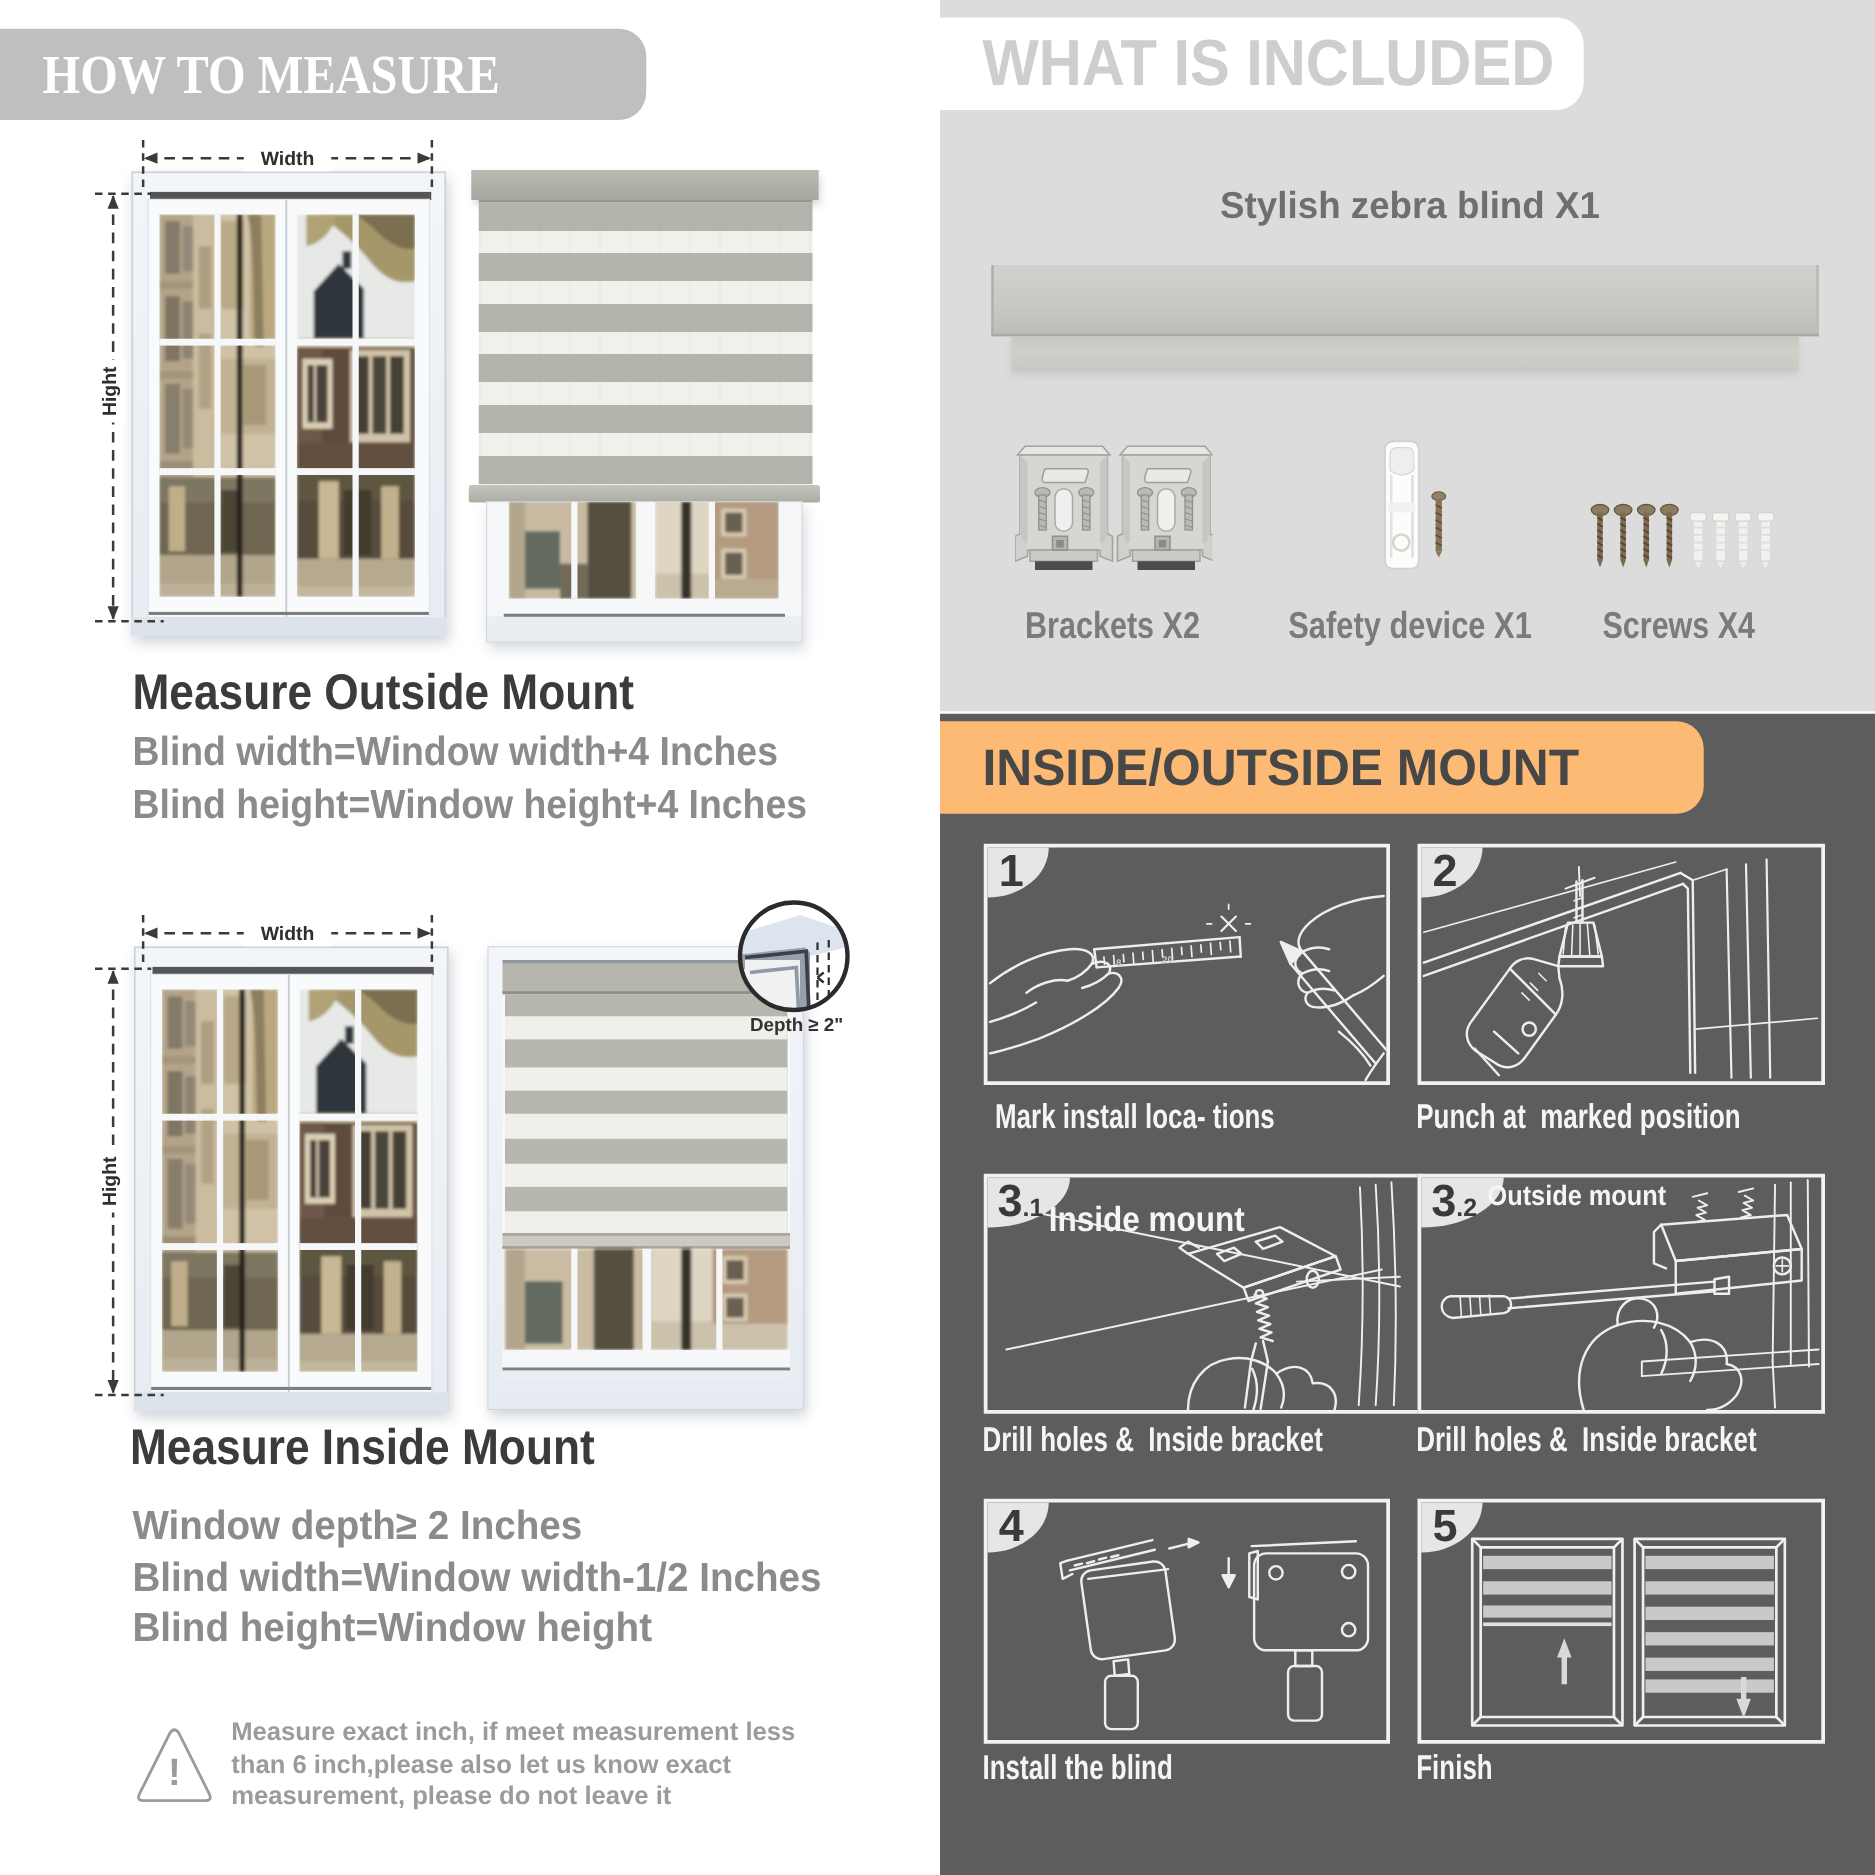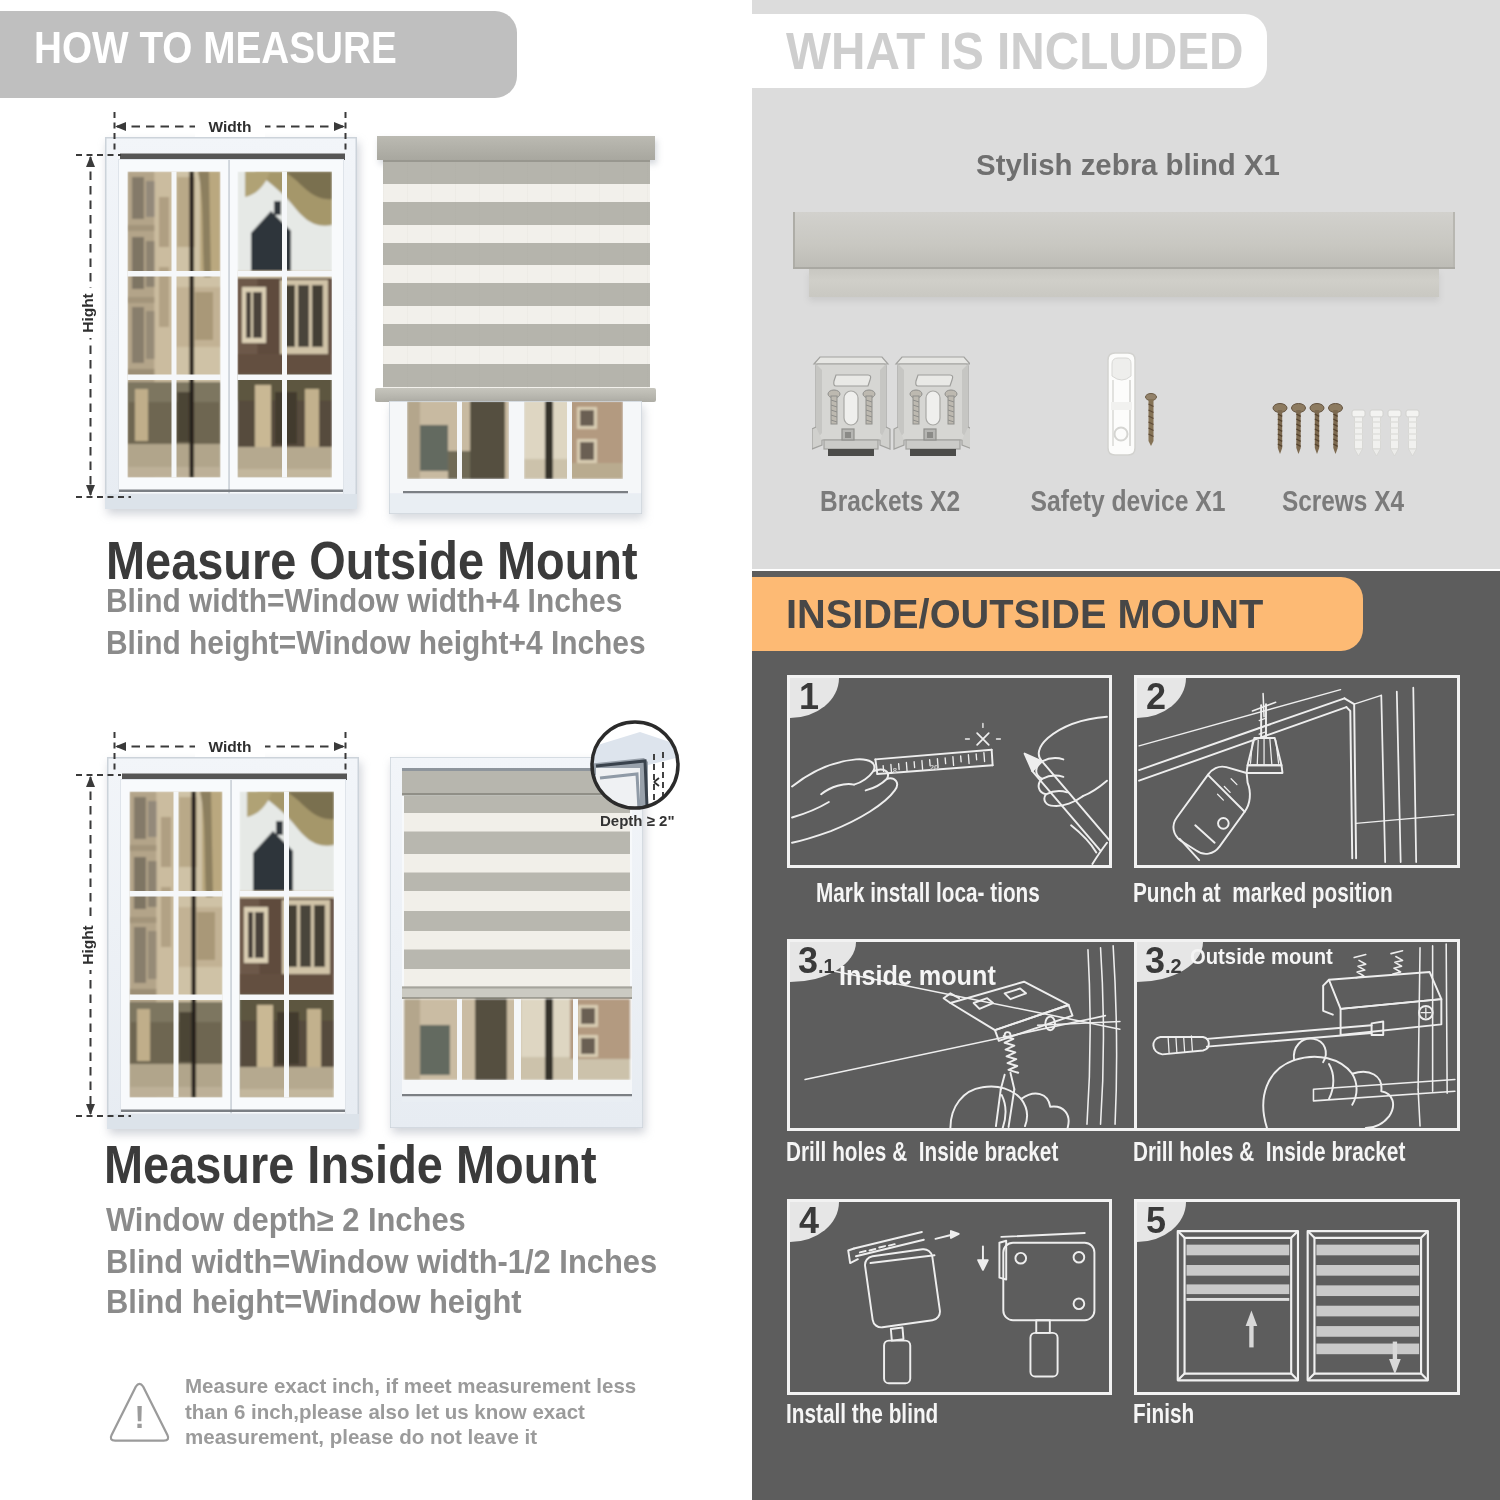--- a/index.html
+++ b/index.html
@@ -1,26 +1,26 @@
 <!DOCTYPE html>
 <html><head><meta charset="utf-8">
 <style>
   html,body{margin:0;padding:0;}
   body{width:1500px;height:1500px;position:relative;font-family:"Liberation Sans",sans-serif;background:#ffffff;overflow:hidden;}
   .abs{position:absolute;}
   .sx{display:inline-block;transform-origin:left center;white-space:nowrap;}
-  .hdr1{position:absolute;left:0;top:11px;width:517px;height:87px;background:#bfbfbf;border-radius:0 22px 22px 0;
-        color:#ffffff;font-size:44px;font-weight:bold;line-height:73px;padding-left:34px;box-sizing:border-box;}
+  .hdr1{position:absolute;left:0;top:23px;width:517px;height:73px;background:#bfbfbf;border-radius:0 22px 22px 0;
+        color:#ffffff;font-size:44px;font-weight:bold;line-height:73px;padding-left:34px;box-sizing:border-box;font-family:Liberation Serif, serif;}
   .hdr2{position:absolute;left:752px;top:14px;width:515px;height:74px;background:#ffffff;border-radius:0 22px 22px 0;
         color:#cecece;font-size:52px;font-weight:bold;line-height:74px;padding-left:34px;box-sizing:border-box;}
   .hdr3{position:absolute;left:752px;top:577px;width:611px;height:74px;background:#fdba74;border-radius:0 22px 22px 0;
         color:#474747;font-size:41px;font-weight:bold;line-height:74px;padding-left:34px;box-sizing:border-box;}
   .graypanel{position:absolute;left:752px;top:0;width:748px;height:569px;background:#dcdcdc;}
   .darkpanel{position:absolute;left:752px;top:571px;width:748px;height:929px;background:#5d5d5d;}
-  .h2dark{position:absolute;color:#3b3b3b;font-size:53px;font-weight:bold;line-height:1;}
+  .h2dark{position:absolute;color:#3b3b3b;font-size:40px;font-weight:bold;line-height:1;}
   .eq{position:absolute;color:#8b8b8b;font-size:32.5px;font-weight:bold;line-height:1;}
   .warn{position:absolute;color:#9b9b9b;font-size:20.5px;font-weight:bold;line-height:25.5px;}
   .plabel{position:absolute;color:#7b7b7b;font-size:30px;font-weight:bold;line-height:1;white-space:nowrap;transform-origin:center;}
   .cap{position:absolute;color:#f5f5f5;font-size:27.5px;font-weight:bold;line-height:1;white-space:nowrap;}
   .panel{position:absolute;background:#5d5d5d;border:3px solid #f2f2f2;box-sizing:border-box;}
   .badge{position:absolute;left:0;top:0;background:#e6e6e6;color:#3a3a3a;font-weight:bold;font-size:36px;
          border-radius:0 0 100% 0;}
 </style></head>
 <body>
 
@@ -400,21 +400,21 @@
         <path d="M318,178 L248,96 M328,168 L258,86"></path>
         <path d="M248,96 L258,86 L240,78 Z" fill="#eeeeee"></path>
         <path d="M288,152 C298,160 308,170 314,180"></path>
         <path d="M310,192 C316,182 322,174 325,170"></path>
       </g>
       <text x="104" y="98" font-size="8" fill="#cccccc" font-weight="bold">8</text>
       <text x="142" y="95" font-size="8" fill="#cccccc" font-weight="bold">20</text>
     </svg>
     <div class="badge" style="width:40px;height:40px;line-height:38px;padding-left:9px;">1</div>
   </div>
-  <div class="cap" style="left:816px;top:879px"><span class="sx" style="transform:scaleX(0.755)">Mark install loca- tions</span></div>
+  <div class="cap" style="left:796px;top:879px"><span class="sx" style="transform:scaleX(0.755)">Mark install loca- tions</span></div>
 
   <div class="panel" style="left:1134px;top:675px;width:326px;height:193px;">
     <svg width="100%" height="100%" viewBox="0 0 326 193" style="position:absolute;left:0;top:0">
       <g stroke="#eeeeee" stroke-width="2" fill="none" stroke-linecap="round" stroke-linejoin="round">
         <path d="M0,70 L208,12" stroke-width="1.4"></path>
         <path d="M0,95 L212,21"></path>
         <path d="M0,106 L214,30"></path>
         <path d="M212,21 L222,27 L224,186"></path>
         <path d="M214,30 L218,34 L220,186"></path>
         <path d="M250,18 L254,190" stroke-width="1.8"></path>

